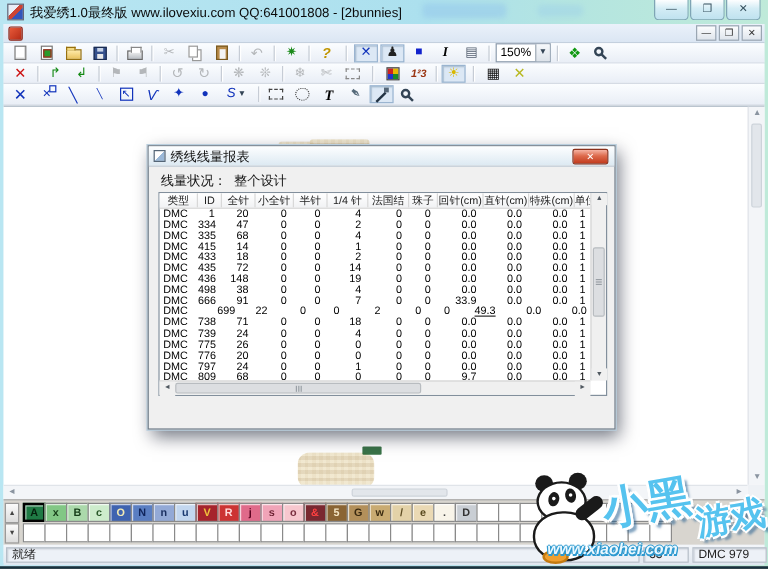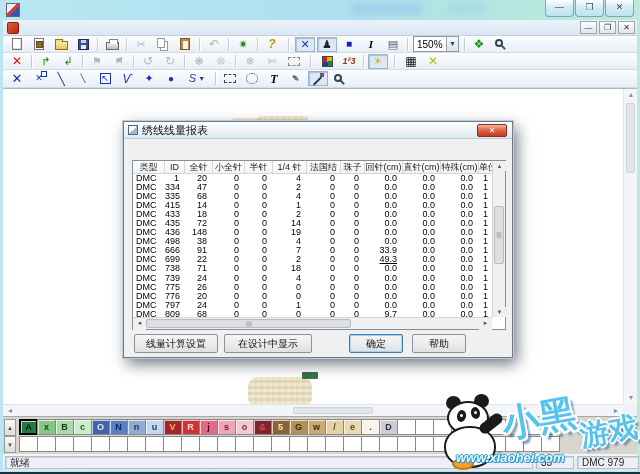--- a/index.html
+++ b/index.html
@@ -153,20 +153,21 @@
   .p-arm{position:absolute;left:36px;top:24px;width:26px;height:11px;background:#1a1a1a;border-radius:6px;transform:rotate(-38deg);}
   .p-foot{position:absolute;left:10px;top:64px;width:22px;height:12px;background:#f0a030;border:2px solid #c27a10;border-radius:50%;}
 </style>
 </head>
 <body>
 
 <div class="window">
 
   <div class="titlebar">
     <div class="app-icon"></div>
+    <div class="title-text">我爱绣1.0最终版 www.ilovexiu.com QQ:641001808 - [2bunnies]</div>
     <div class="smudge" style="left:352px;top:3px;width:70px;height:12px;"></div>
     <div class="smudge" style="left:448px;top:4px;width:38px;height:10px;opacity:.6;"></div>
     <div class="winbtns">
       <div class="wbtn">—</div>
       <div class="wbtn">❐</div>
       <div class="wbtn">✕</div>
     </div>
   </div>
 
   <div class="client">
@@ -513,20 +514,23 @@
       <div class="spanel" style="left:574px;width:62px;">DMC 979</div>
     </div>
   </div>
 
   <div class="dialog">
     <div class="dlg-title">
       <div class="dlg-ico"></div>
       <span class="dlg-title-text">绣线线量报表</span>
       <div class="dlg-close">✕</div>
     </div>
+    <div class="dlg-status">
+      <span>线量状况：</span><b>整个设计</b>
+    </div>
     <div class="listview">
       <div class="lv-head">
           <div class="th" style="width: 32px;">类型</div>
           <div class="th" style="width: 20px;">ID</div>
           <div class="th" style="width: 28px;">全针</div>
           <div class="th" style="width: 32px;">小全针</div>
           <div class="th" style="width: 28px;">半针</div>
           <div class="th" style="width: 34px;">1/4 针</div>
           <div class="th" style="width: 34px;">法国结</div>
           <div class="th" style="width: 24px;">珠子</div>
@@ -657,21 +661,21 @@
             <div class="td" style="width: 34px; text-align: right; padding: 0px 6px 0px 0px;">7</div>
             <div class="td" style="width: 34px; text-align: right; padding: 0px 6px 0px 0px;">0</div>
             <div class="td" style="width: 24px; text-align: right; padding: 0px 6px 0px 0px;">0</div>
             <div class="td" style="width: 38px; text-align: right; padding: 0px 6px 0px 0px;">33.9</div>
             <div class="td" style="width: 38px; text-align: right; padding: 0px 6px 0px 0px;">0.0</div>
             <div class="td" style="width: 38px; text-align: right; padding: 0px 6px 0px 0px;">0.0</div>
             <div class="td" style="width: 15px; text-align: right; padding: 0px 6px 0px 0px;">1</div>
           </div>
           <div class="lv-row">
             <div class="td" style="width: 32px; text-align: left; padding: 0px 0px 0px 3px;">DMC</div>
-            <div class="td" style="width: 20px; text-align: left; padding: 0px 6px 0px 0px;">699</div>
+            <div class="td" style="width: 20px; text-align: left; padding: 0px 6px 0px 0px; margin-left: 16px;">699</div>
             <div class="td" style="width: 28px; text-align: right; padding: 0px 6px 0px 0px;">22</div>
             <div class="td" style="width: 32px; text-align: right; padding: 0px 6px 0px 0px;">0</div>
             <div class="td" style="width: 28px; text-align: right; padding: 0px 6px 0px 0px;">0</div>
             <div class="td" style="width: 34px; text-align: right; padding: 0px 6px 0px 0px;">2</div>
             <div class="td" style="width: 34px; text-align: right; padding: 0px 6px 0px 0px;">0</div>
             <div class="td" style="width: 24px; text-align: right; padding: 0px 6px 0px 0px;">0</div>
             <div class="td" style="width: 38px; text-align: right; padding: 0px 6px 0px 0px; text-decoration: underline;">49.3</div>
             <div class="td" style="width: 38px; text-align: right; padding: 0px 6px 0px 0px;">0.0</div>
             <div class="td" style="width: 38px; text-align: right; padding: 0px 6px 0px 0px;">0.0</div>
             <div class="td" style="width: 15px; text-align: right; padding: 0px 6px 0px 0px;">1</div>
@@ -776,26 +780,20 @@
         <div class="lv-arrow" style="left:0;height:12px;">◄</div>
         <div class="lv-thumb" style="top:1px;bottom:1px;left:13px;width:205px;">
             <span class="grip h">
               <i></i>
               <i></i>
               <i></i>
             </span>
           </div>
         <div class="lv-arrow" style="right:0;height:12px;">►</div>
       </div>
-    </div>
-    <div class="dlg-buttons">
-      <div class="dbtn" style="left:10px;width:84px;">线量计算设置</div>
-      <div class="dbtn" style="left:100px;width:88px;">在设计中显示</div>
-      <div class="dbtn default" style="left:225px;width:54px;">确定</div>
-      <div class="dbtn" style="left:288px;width:54px;">帮助</div>
     </div>
   </div>
 
   <div class="watermark">
     <div class="panda">
       <div class="p-ear" style="left:4px;top:2px;"></div>
       <div class="p-ear" style="left:32px;top:0;"></div>
       <div class="p-head"></div>
       <div class="p-patch" style="left:15px;top:16px;transform:rotate(12deg);"></div>
       <div class="p-patch" style="left:29px;top:13px;transform:rotate(-12deg);"></div>

